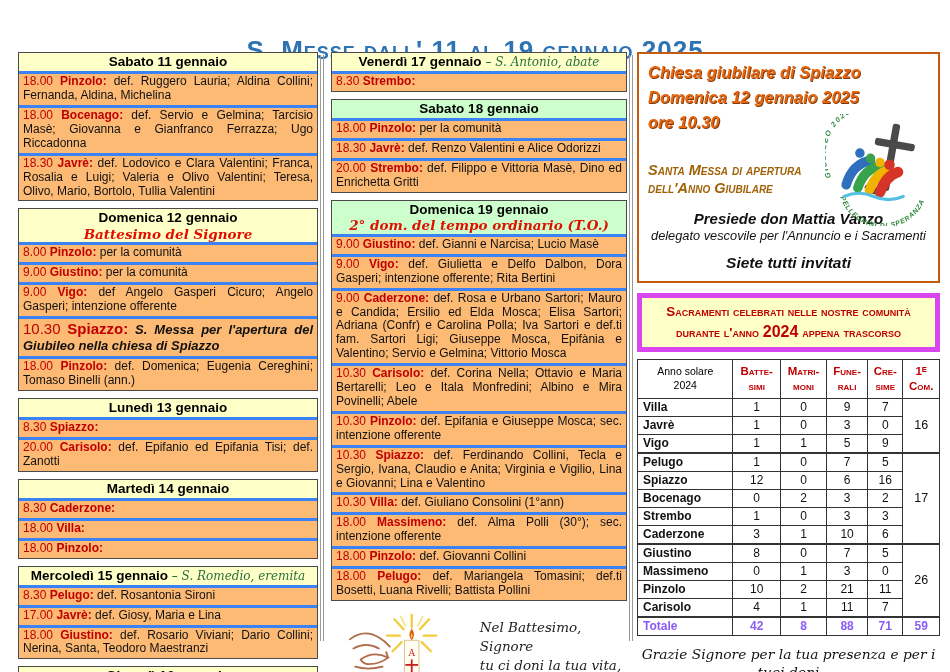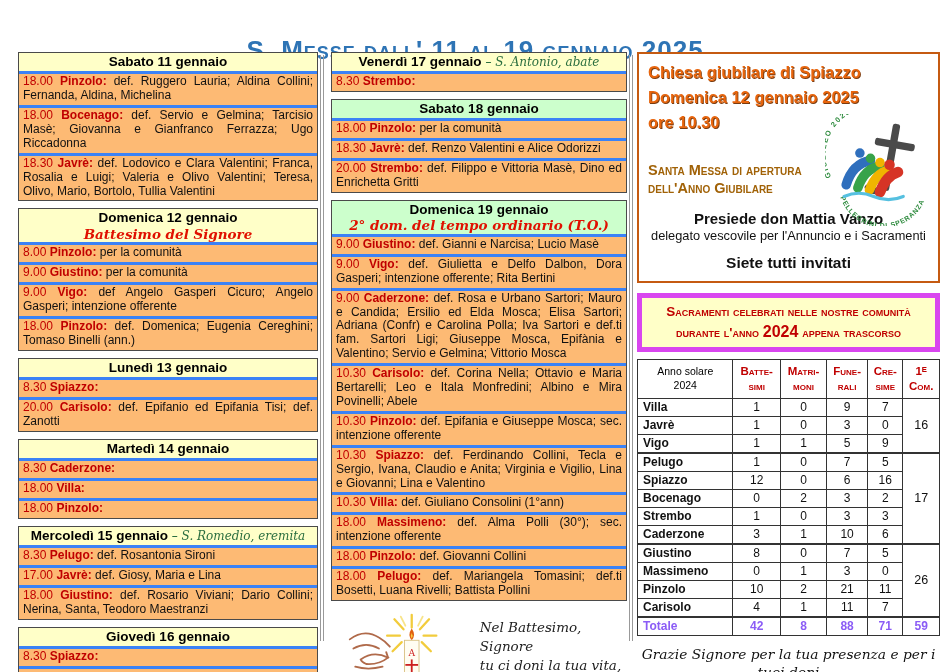--- a/index.html
+++ b/index.html
@@ -33,21 +33,21 @@
   .entry.emph .desc{font-weight:bold;font-style:italic;font-size:13px;}
 
   
   .baptism{display:flex;margin-top:4px;margin-left:6px;align-items:flex-start;}
   .baptism-quote{
     font-family:"DejaVu Serif", serif;font-style:italic;font-size:13.5px;
     white-space:pre-line;line-height:1.4;margin-left:6px;margin-top:10px;color:#222;
   }
 
   
-  #announce{border:2px solid #c55a11;padding:6px 9px 9px;position:relative;background:#fff;}
+  #announce{border:2px solid #c55a11;padding:6px 9px 9px;position:relative;background:#fff;font-style:italic;}
   .announce-line{color:#e8650d;font-weight:bold;font-size:16.5px;line-height:1.5;text-shadow:0.8px 0.8px 0 #7a3c10;}
   .mass-title{margin-top:27px;color:#a16207;font-weight:bold;font-variant:small-caps;font-size:14.5px;line-height:1.25;width:62%;}
   #logo-wrap{position:absolute;right:3px;top:60px;width:110px;height:112px;}
   .presider{text-align:center;font-weight:bold;font-size:15px;margin-top:12px;}
   .presider-role{text-align:center;font-size:12.8px;margin-top:1px;}
   .invite{text-align:center;font-weight:bold;font-size:15.5px;margin-top:11px;}
 
   
   #sacr-header{
     border:5px solid #d946ef;background:#ffffc8;margin-top:10px;text-align:center;
@@ -82,20 +82,21 @@
       <div class="sec-header "><span class="sec-title">Sabato 11 gennaio</span></div>
       <div class="entry"><span class="time">18.00</span> <span class="place">Pinzolo</span><span class="colon">:</span> <span class="desc">def. Ruggero Lauria; Aldina Collini; Fernanda, Aldina, Michelina</span></div>
       <div class="entry"><span class="time">18.00</span> <span class="place">Bocenago</span><span class="colon">:</span> <span class="desc">def. Servio e Gelmina; Tarcisio Masè; Giovanna e Gianfranco Ferrazza; Ugo Riccadonna</span></div>
       <div class="entry"><span class="time">18.30</span> <span class="place">Javrè</span><span class="colon">:</span> <span class="desc">def. Lodovico e Clara Valentini; Franca, Rosalia e Luigi; Valeria e Olivo Valentini; Teresa, Olivo, Mario, Bortolo, Tullia Valentini</span></div>
     </div>
     <div class="section">
       <div class="sec-header "><span class="sec-title">Domenica 12 gennaio</span><div class="sec-subtitle">Battesimo del Signore</div></div>
       <div class="entry"><span class="time">8.00</span> <span class="place">Pinzolo</span><span class="colon">:</span> <span class="desc">per la comunità</span></div>
       <div class="entry"><span class="time">9.00</span> <span class="place">Giustino</span><span class="colon">:</span> <span class="desc">per la comunità</span></div>
       <div class="entry"><span class="time">9.00</span> <span class="place">Vigo</span><span class="colon">:</span> <span class="desc">def Angelo Gasperi Cicuro; Angelo Gasperi;  intenzione offerente</span></div>
+      <div class="entry emph"><span class="time">10.30</span> <span class="place">Spiazzo</span><span class="colon">:</span> <span class="desc">S. Messa per l'apertura del Giubileo nella chiesa di Spiazzo</span></div>
       <div class="entry"><span class="time">18.00</span> <span class="place">Pinzolo</span><span class="colon">:</span> <span class="desc">def. Domenica; Eugenia Cereghini; Tomaso Binelli (ann.)</span></div>
     </div>
     <div class="section">
       <div class="sec-header "><span class="sec-title">Lunedì 13 gennaio</span></div>
       <div class="entry"><span class="time">8.30</span> <span class="place">Spiazzo</span><span class="colon">:</span></div>
       <div class="entry"><span class="time">20.00</span> <span class="place">Carisolo</span><span class="colon">:</span> <span class="desc">def. Epifanio ed Epifania Tisi; def. Zanotti</span></div>
     </div>
     <div class="section">
       <div class="sec-header "><span class="sec-title">Martedì 14 gennaio</span></div>
       <div class="entry"><span class="time">8.30</span> <span class="place">Caderzone</span><span class="colon">:</span></div>

